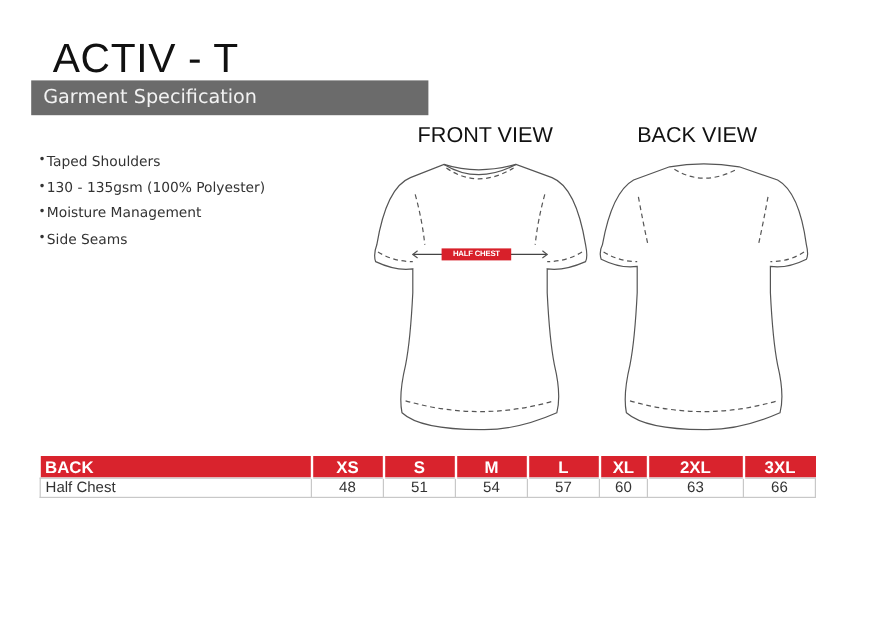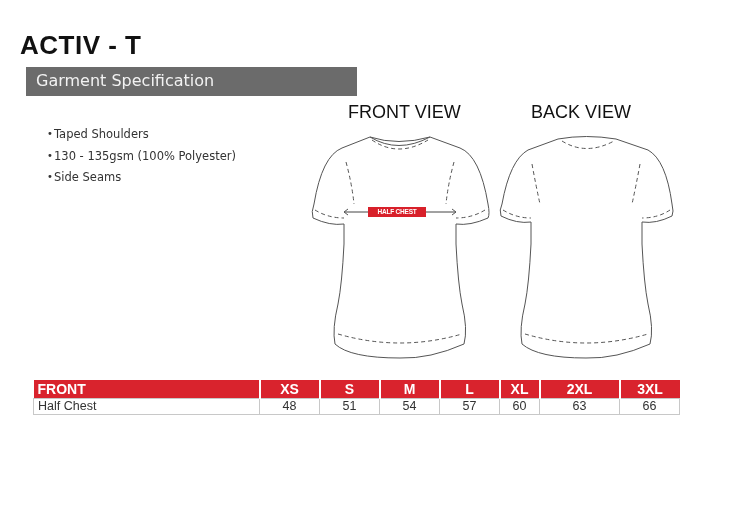--- a/index.html
+++ b/index.html
@@ -1,33 +1,33 @@
 <!DOCTYPE html>
 <html><head>
 <meta charset="utf-8">
 <style>
   * { box-sizing: border-box; margin: 0; padding: 0; }
   html, body { width: 740px; height: 523px; background: #ffffff; overflow: hidden; }
   body { position: relative; font-family: "DejaVu Sans", sans-serif; color: #222; }
 
   .title {
-    position: absolute; left: 20px; top: 30px;
-    font-family: "Liberation Sans", sans-serif; font-weight: bold;
-    font-size: 26px; letter-spacing: 0.5px; color: #111;
+    position: absolute; left: 44px; top: 30px;
+    font-family: "Liberation Sans", sans-serif; font-weight: normal;
+    font-size: 34px; letter-spacing: 0.5px; color: #111;
   }
   .subtitle-bar {
     position: absolute; left: 26px; top: 67px; width: 331px; height: 29px;
     background: #6b6b6b;
   }
   .subtitle {
     position: absolute; left: 10px; top: 4px;
     font-family: "DejaVu Sans", sans-serif; font-size: 16px; color: #f2f2f2;
   }
 
-  .features { position: absolute; left: 47px; top: 127px; list-style: none; }
+  .features { position: absolute; left: 32px; top: 127px; list-style: none; }
   .features li {
     font-family: "DejaVu Sans", sans-serif; font-size: 11.5px; color: #333;
     line-height: 14px; margin-bottom: 7.5px; padding-left: 7px; position: relative;
   }
   .features li::before {
     content: "•"; position: absolute; left: 0; top: 0; font-size: 10px;
   }
   .features li .line2 { display: block; }
 
   .view-label {
@@ -68,20 +68,21 @@
 <body>
 
 <div class="title">ACTIV - T</div>
 <div class="subtitle-bar">
   <span class="subtitle">Garment Specification</span>
 </div>
 
 <ul class="features">
   <li><span>Taped Shoulders</span></li>
   <li><span>130 - 135gsm (100% Polyester)</span></li>
+  <li><span>Moisture Management</span></li>
   <li><span>Side Seams</span></li>
 </ul>
 
 <div class="view-label front-label">FRONT VIEW</div>
 <div class="view-label back-label">BACK VIEW</div>
 
 <svg class="shirt front-shirt" width="185" height="225" viewBox="0 0 185 225">
   <g fill="none" stroke="#555" stroke-width="1">
     <path d="M60,3 Q88,12 120,3 L150,14 Q170,22 178,70 Q180,80 178,84 Q160,92 146,90 L146,110 Q148,150 152,170 Q158,195 154,210 Q120,225 90,224 Q40,224 25,210 Q22,195 28,170 Q32,150 34,110 L34,90 Q20,92 3,84 Q1,78 4,70 Q12,22 32,14 Z"></path>
     <path d="M60,3 Q88,20 120,3"></path>
@@ -106,21 +107,21 @@
     <path d="M142,30 Q138,52 134,70" stroke-dasharray="4,3"></path>
     <path d="M5,76 Q18,84 33,84" stroke-dasharray="4,3"></path>
     <path d="M172,76 Q160,84 144,84" stroke-dasharray="4,3"></path>
     <path d="M27,200 Q88,218 150,200" stroke-dasharray="4,3"></path>
   </g>
 </svg>
 
 <table class="size-table">
   <thead>
     <tr>
-      <th class="first" style="width:226px">FRONT</th>
+      <th class="first" style="width:226px">BACK</th>
       <th style="width:60px">XS</th>
       <th style="width:60px">S</th>
       <th style="width:60px">M</th>
       <th style="width:60px">L</th>
       <th style="width:40px">XL</th>
       <th style="width:80px">2XL</th>
       <th style="width:60px;border-right:none">3XL</th>
     </tr>
   </thead>
   <tbody>

